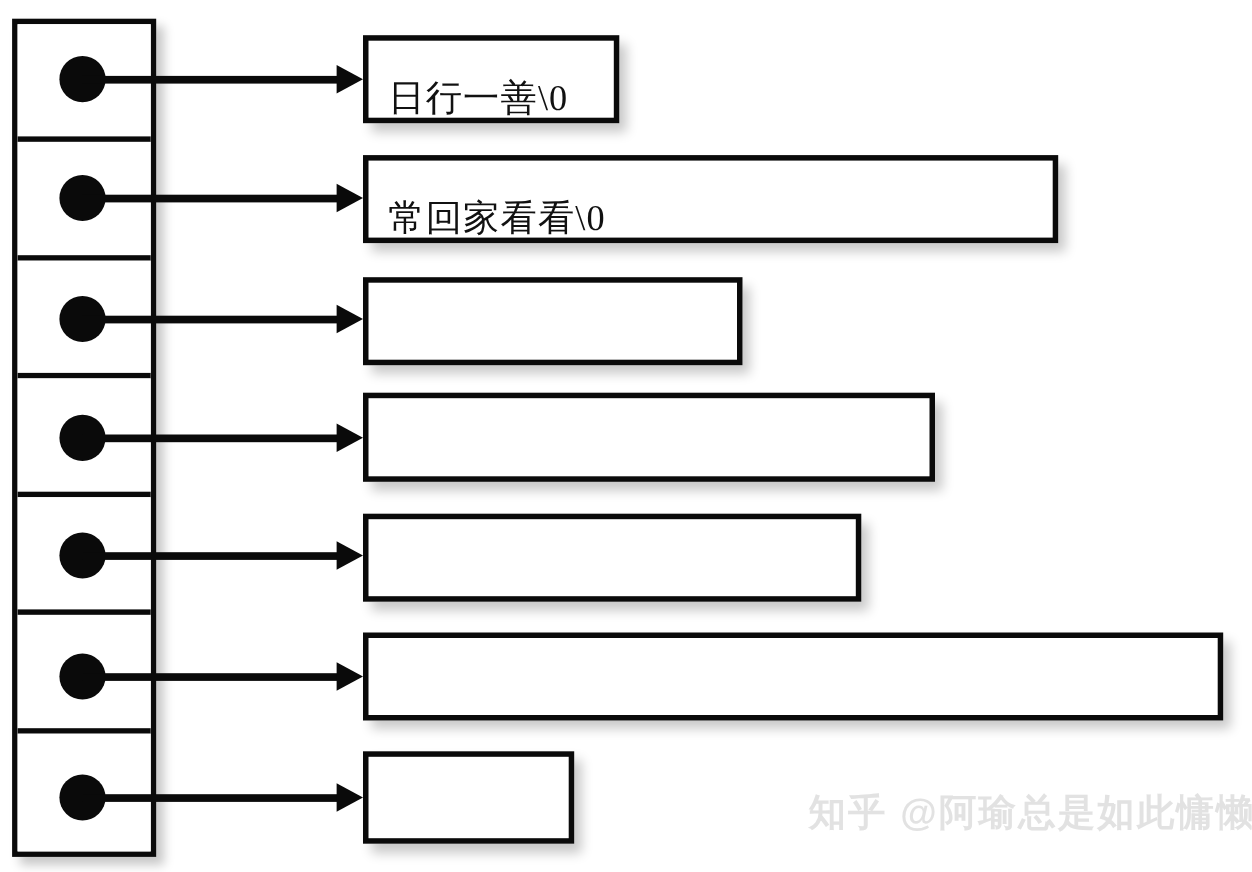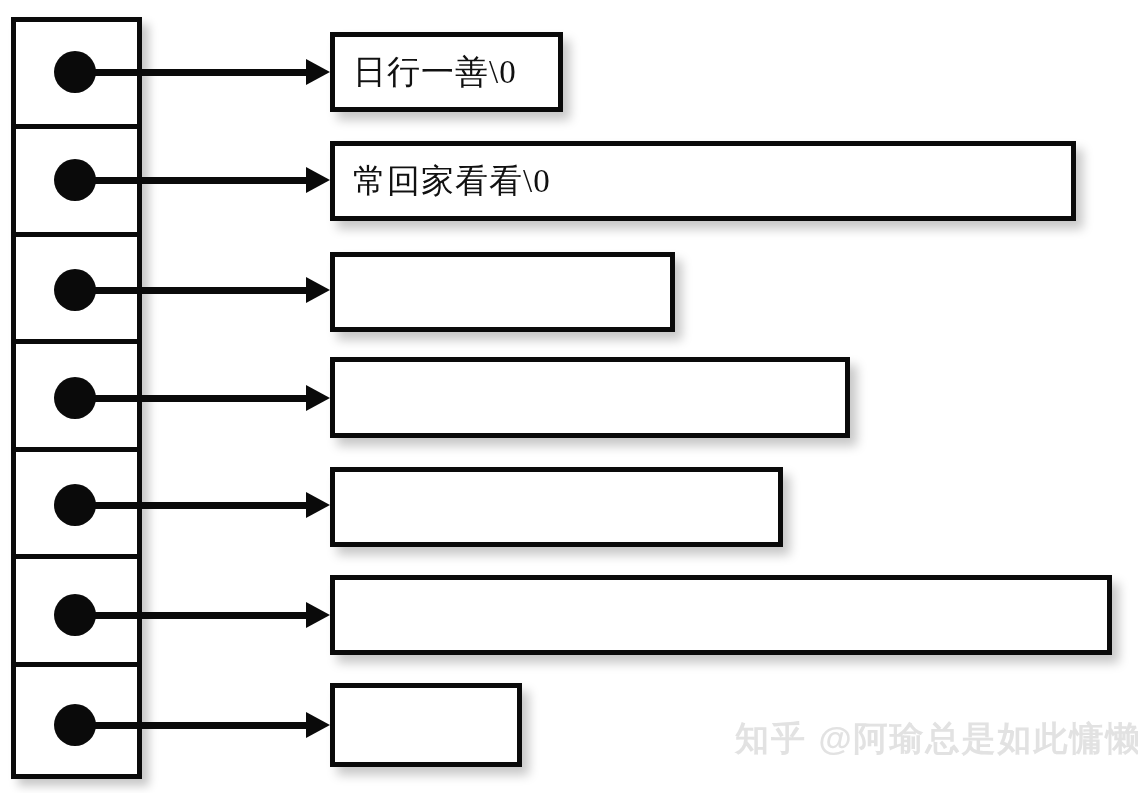--- a/index.html
+++ b/index.html
@@ -59,21 +59,21 @@
   }
 
   
   .str-box {
     position: absolute;
     box-sizing: border-box;
     border: 5px solid #0a0a0a;
     background: #ffffff;
     box-shadow: 7px 8px 10px rgba(0,0,0,0.22);
     display: flex;
-    align-items: center;
+    align-items: flex-end;
   }
   .str-text {
     font-family: "Liberation Serif", "DejaVu Serif", serif;
     font-size: 33px;
     line-height: 1;
     color: #111111;
     padding-left: 18px;
     white-space: nowrap;
     letter-spacing: 1px;
   }
@@ -123,21 +123,21 @@
       <div class="arrow-head" style="left: 306px; top: 385px;"></div>
       <div class="arrow-line" style="left: 75px; top: 502px; width: 233px;"></div>
       <div class="arrow-head" style="left: 306px; top: 492px;"></div>
       <div class="arrow-line" style="left: 75px; top: 612px; width: 233px;"></div>
       <div class="arrow-head" style="left: 306px; top: 602px;"></div>
       <div class="arrow-line" style="left: 75px; top: 722px; width: 233px;"></div>
       <div class="arrow-head" style="left: 306px; top: 712px;"></div>
       <div class="str-box" style="left: 330px; top: 32px; width: 233px; height: 80px;">
         <span class="str-text">日行一善\0</span>
       </div>
-      <div class="str-box" style="left: 330px; top: 141px; width: 746px; height: 80px;">
+      <div class="str-box" style="left: 330px; top: 141px; width: 632px; height: 80px;">
         <span class="str-text">常回家看看\0</span>
       </div>
       <div class="str-box" style="left: 330px; top: 252px; width: 345px; height: 80px;">
         <span class="str-text"></span>
       </div>
       <div class="str-box" style="left: 330px; top: 357px; width: 520px; height: 81px;">
         <span class="str-text"></span>
       </div>
       <div class="str-box" style="left: 330px; top: 467px; width: 453px; height: 80px;">
         <span class="str-text"></span>

